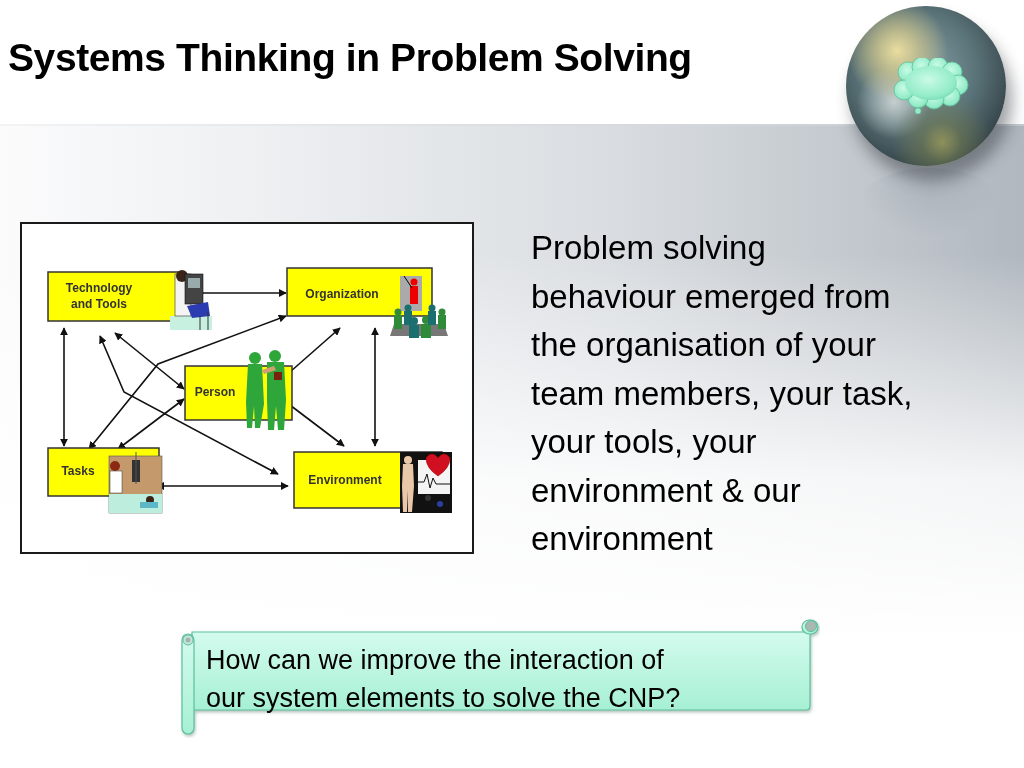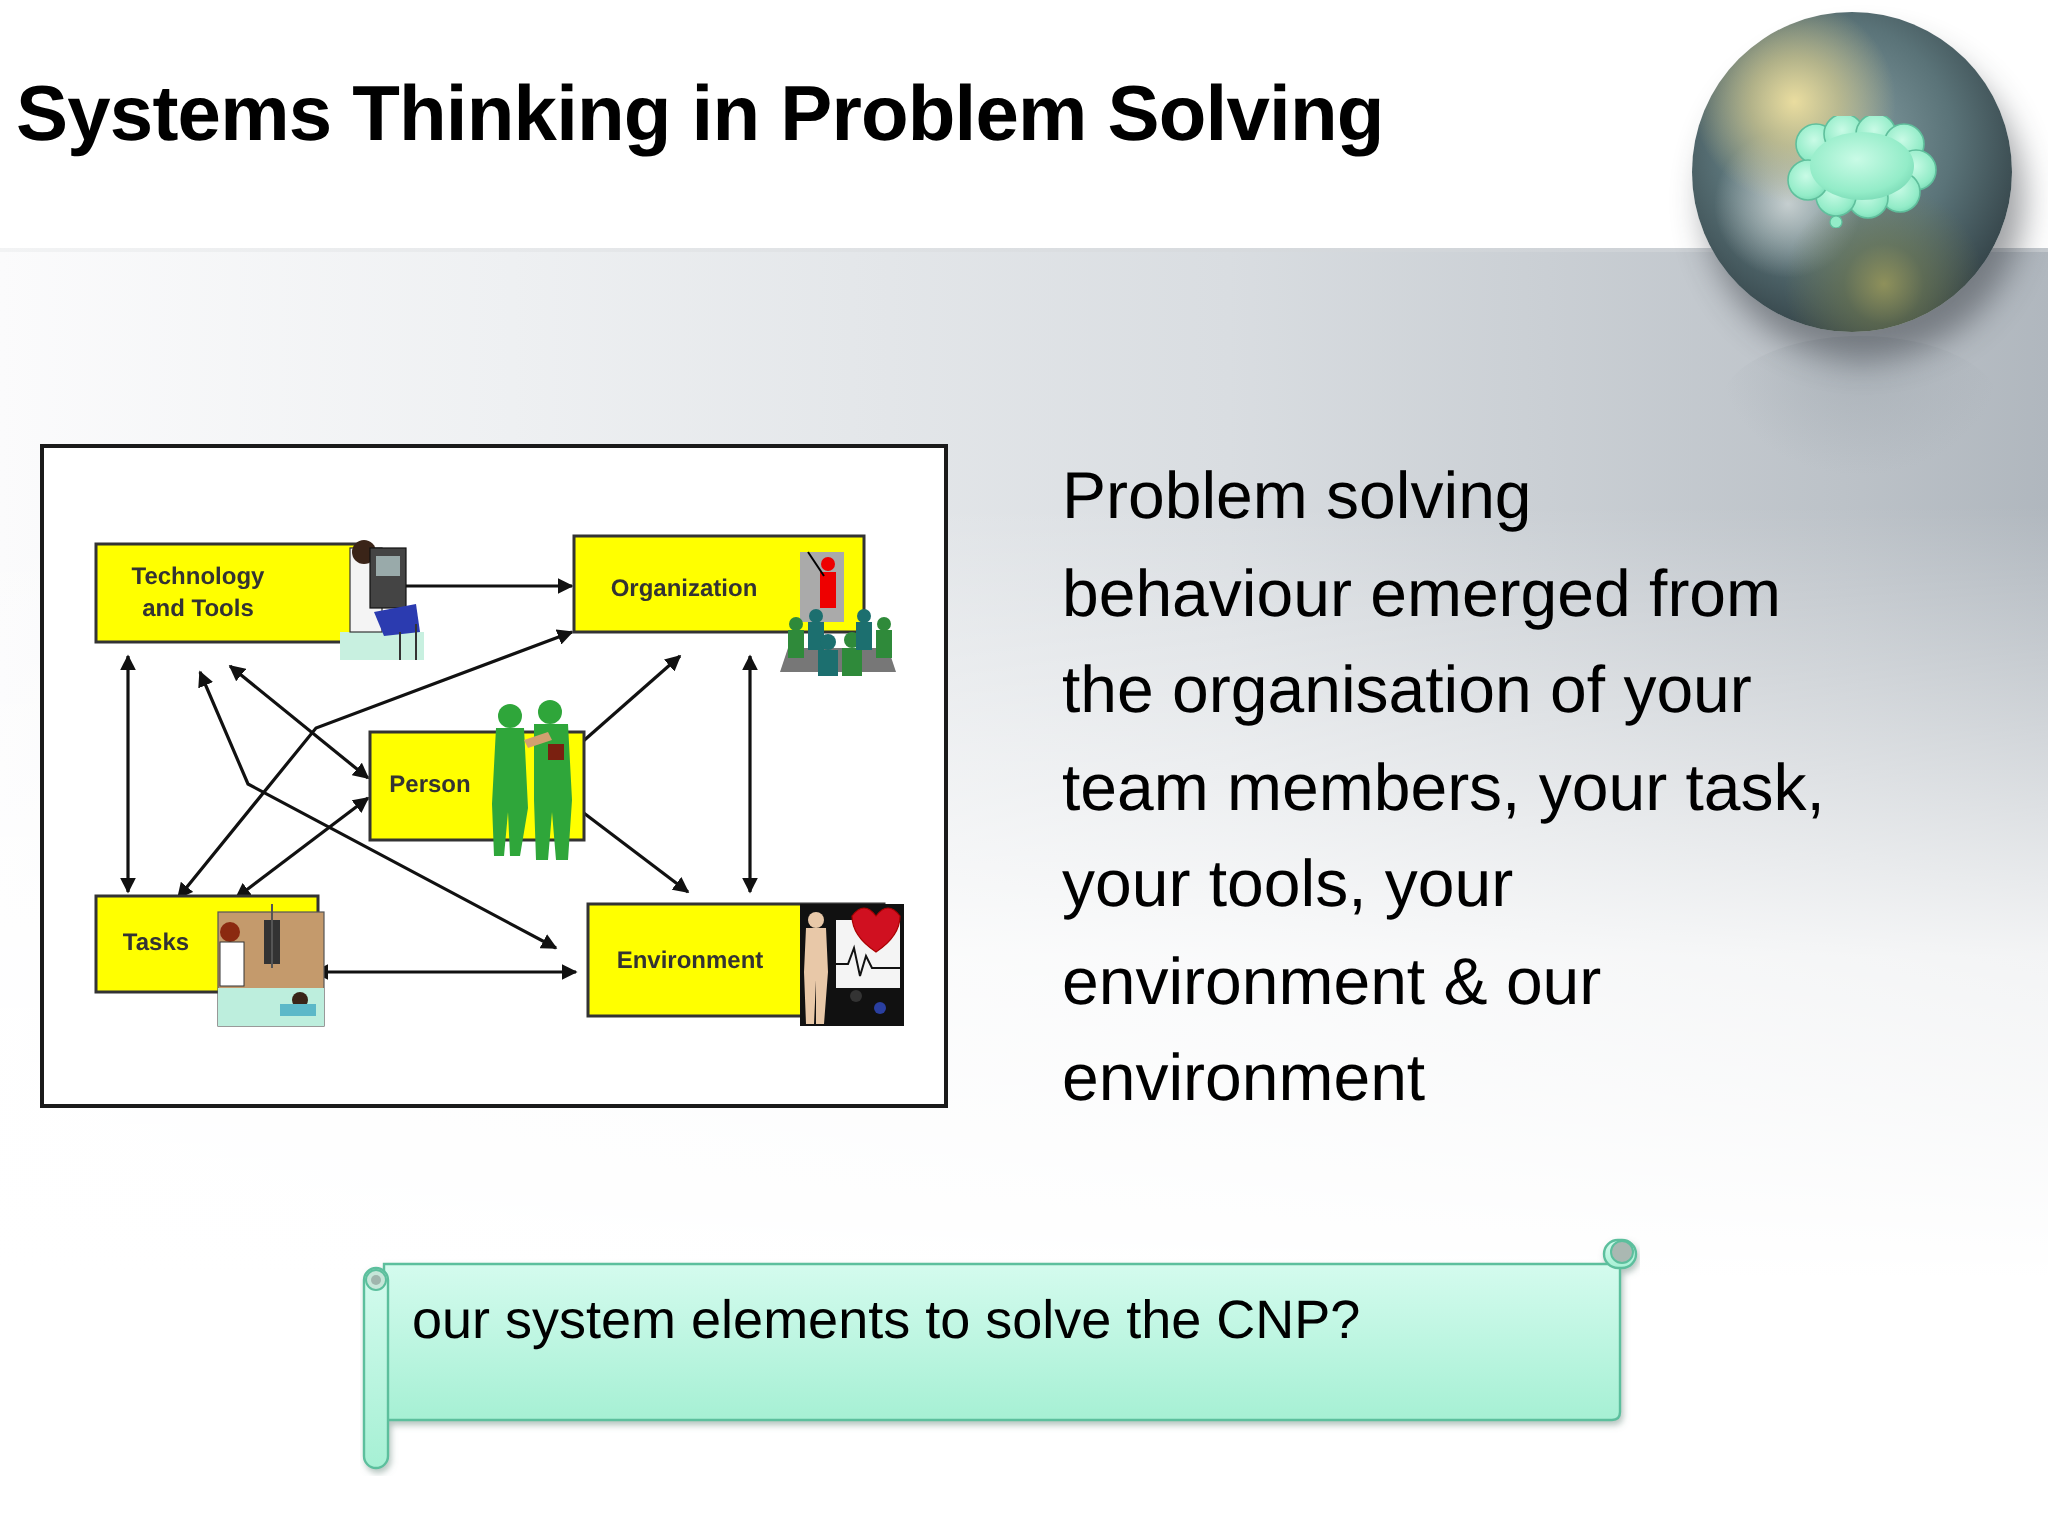--- a/index.html
+++ b/index.html
@@ -241,14 +241,15 @@
 
     <rect x="2" y="16" width="12" height="100" rx="6" fill="url(#sg)" stroke="#5cbf9d" stroke-width="1.2"></rect>
     <circle cx="8" cy="22" r="5" fill="#c6e6d9" stroke="#5cbf9d" stroke-width="1"></circle>
     <circle cx="8" cy="22" r="2.5" fill="#9fb5ad"></circle>
 
     <rect x="622" y="2" width="16" height="14" rx="7" fill="url(#sg)" stroke="#5cbf9d" stroke-width="1.2"></rect>
     <circle cx="631" cy="8" r="5.5" fill="#aab8b2" stroke="#5cbf9d" stroke-width="1"></circle>
   </g>
 </svg>
 <div class="scroll-text">
+  <div>How can we improve the interaction of</div>
   <div>our system elements to solve the CNP?</div>
 </div>
 
 </body></html>

